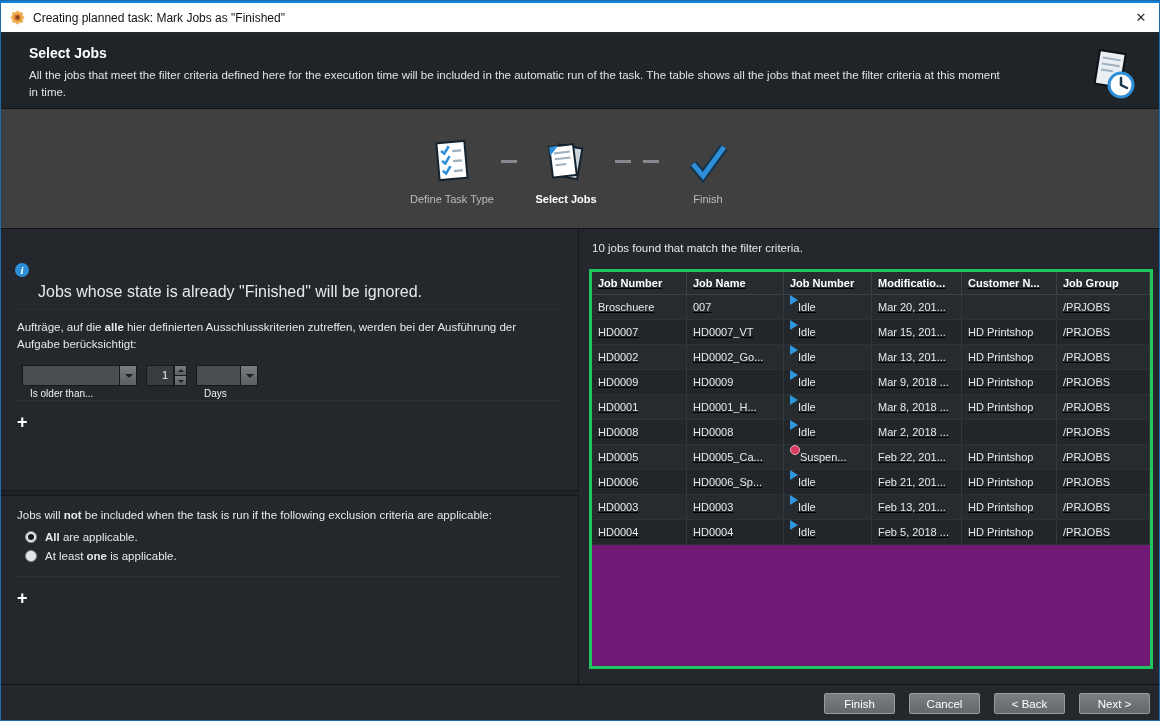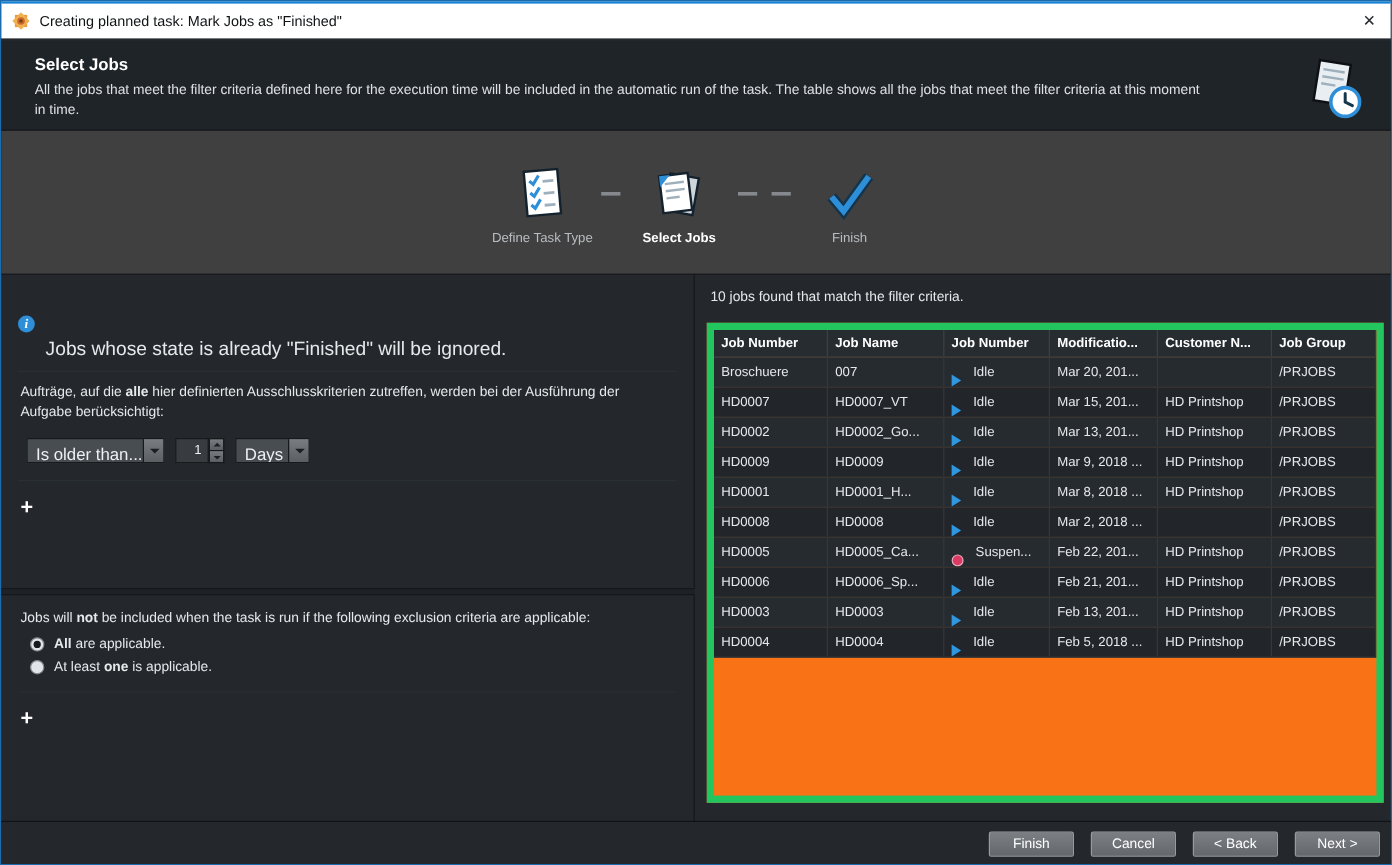--- a/index.html
+++ b/index.html
@@ -38,21 +38,21 @@
   .info-icon { flex:none; width:14px; height:14px; border-radius:50%; background:#2e8fd8; color:#fff; text-align:center; font-family:"Liberation Serif", serif; font-style:italic; font-weight:bold; font-size:11px; line-height:14px; }
   .note { font-size:16px; color:#e6e8ea;margin-top:44px; }
   .include-text { margin:9px 16px 0; font-size:11.5px; line-height:1.5; color:#e6e8ea; max-width:540px; }
   .criterion-header { margin:14px 14px 0; height:27px; display:flex; align-items:center; gap:10px; padding:0 9px; background:#30353b; }
   .crit-label { font-size:11.5px; color:#f0f2f4; }
   .minus-btn { margin-left:auto; font-size:16px; color:#e8eaec; line-height:16px; padding:0 5px; cursor:default; }
   .checkbox { width:13px; height:13px; background:#e3e6e8; border:1px solid #86898c; position:relative; flex:none; }
   .checkbox[data-checked="true"]::after { content:"✓"; position:absolute; left:1px; top:-2px; font-size:12px; font-weight:bold; color:#17191c; }
   .criterion-body { margin:0 14px; padding:11px 0 14px 7px; display:flex; align-items:center; gap:9px; border-bottom:1px solid #2a2f34; }
   .combo { display:flex; height:21px; border:1px solid #17191c; background:#484d52; }
-  .combo-val { font-size:14px; color:#eef0f2; line-height:19px; padding:3px 7px; white-space:nowrap; overflow:hidden; }
+  .combo-val { font-size:10px; color:#eef0f2; line-height:19px; padding:18px 7px; white-space:nowrap; overflow:hidden; }
   .combo.operator .combo-val { width:96px; }
   .combo.unit .combo-val { width:43px; }
   .combo-arrow { width:17px; background:linear-gradient(#797d81,#5b5f63); border-left:1px solid #17191c; position:relative; }
   .combo-arrow::after { content:""; position:absolute; left:5px; top:8px; border:4px solid transparent; border-top-color:#1c1f22; border-bottom:none; }
   .spinner { display:flex; height:21px; }
   .spin-num { width:28px; background:#383c41; border:1px solid #17191c; font-size:11px; color:#eef0f2; text-align:right; padding:0 5px 0 2px; line-height:19px; }
   .spin-btns { width:13px; display:flex; flex-direction:column; }
   .spin-btn { flex:1; background:linear-gradient(#797d81,#5b5f63); border:1px solid #17191c; position:relative; }
   .spin-btn + .spin-btn { border-top:none; }
   .spin-up::after { content:""; position:absolute; left:3px; top:3px; border:3px solid transparent; border-bottom-color:#1c1f22; border-top:none; }
@@ -60,27 +60,27 @@
   .add-btn { margin:12px 0 0 16px; font-size:18px; font-weight:bold; color:#ffffff; width:18px; line-height:18px; cursor:default; }
   .excl-text { margin:13px 16px 0; font-size:11.5px; color:#e6e8ea; }
   .radio-row { margin:10px 0 0 24px; display:flex; align-items:center; gap:8px; font-size:11.5px; color:#e6e8ea; }
   .radio-row + .radio-row { margin-top:7px;align-items:flex-end; }
   .radio { width:12px; height:12px; border-radius:50%; background:#e3e6e8; border:1px solid #86898c; position:relative; flex:none; }
   .radio[data-selected="true"]::after { content:""; position:absolute; inset:2px; border-radius:50%; background:#17191c; }
   .excl-divider { margin:14px 14px 0; border-bottom:1px solid #2a2f34; height:0; }
   
   .right { position:absolute; top:228px; left:588px; width:572px; height:455px; }
   .summary { margin:13px 0 0 3px; font-size:11.5px; color:#e6e8ea; }
-  .jobs-table { position:absolute; top:40px; left:0; right:8px; bottom:15px; border:6px solid #22c55e; background:#f97316; --cols:95px 97px 88px 90px 95px 1fr; overflow:hidden; }
+  .jobs-table { position:absolute; top:40px; left:0; right:8px; bottom:15px; border:3px solid #22c55e; background:#701a75; --cols:95px 97px 88px 90px 95px 1fr; overflow:hidden;text-decoration:underline; }
   .thead { display:grid; grid-template-columns:var(--cols); height:23px; background:#272c31; border-bottom:1px solid #3c4146; }
   .th { font-size:11px; font-weight:bold; color:#ffffff; line-height:22px; padding:0 6px; border-right:1px solid #3c4146; white-space:nowrap; overflow:hidden; }
   .tr { display:grid; grid-template-columns:var(--cols); height:25px; border-bottom:1px solid #2d3237; background:#22262a; }
   .tr:nth-of-type(odd) { background:#262b2f; }
   .td { font-size:11px; color:#e6e8ea; line-height:24px; padding:0 6px; border-right:1px solid #33383d; white-space:nowrap; overflow:hidden; }
-  .td-status { display:flex; align-items:flex-end; gap:10px; }
+  .td-status { display:flex; align-items:flex-start; gap:0; }
   .status-glyph { display:inline-block; flex:none; }
   .status-glyph[data-status="idle"] { width:0; height:0; border-style:solid; border-width:5px 0 5px 8px; border-color:transparent transparent transparent #2f97e0; }
   .status-glyph[data-status="suspended"] { width:10px; height:10px; border-radius:50%; background:#d93b62; border:1px solid #f0a7bb; }
   
   .footer { position:absolute; top:683px; left:0; right:0; height:38px; background:#24282c; border-top:1px solid #101316; display:flex; align-items:center; justify-content:flex-end; gap:14px; padding-right:9px; }
   .btn { min-width:71px; height:21px; padding:0 10px; background:linear-gradient(#7b7f83,#64686c); border:1px solid #979b9e; border-radius:2px; color:#ffffff; font-size:11.5px; display:flex; align-items:center; justify-content:center; cursor:default; }
 </style>
 </head>
 <body>
 

